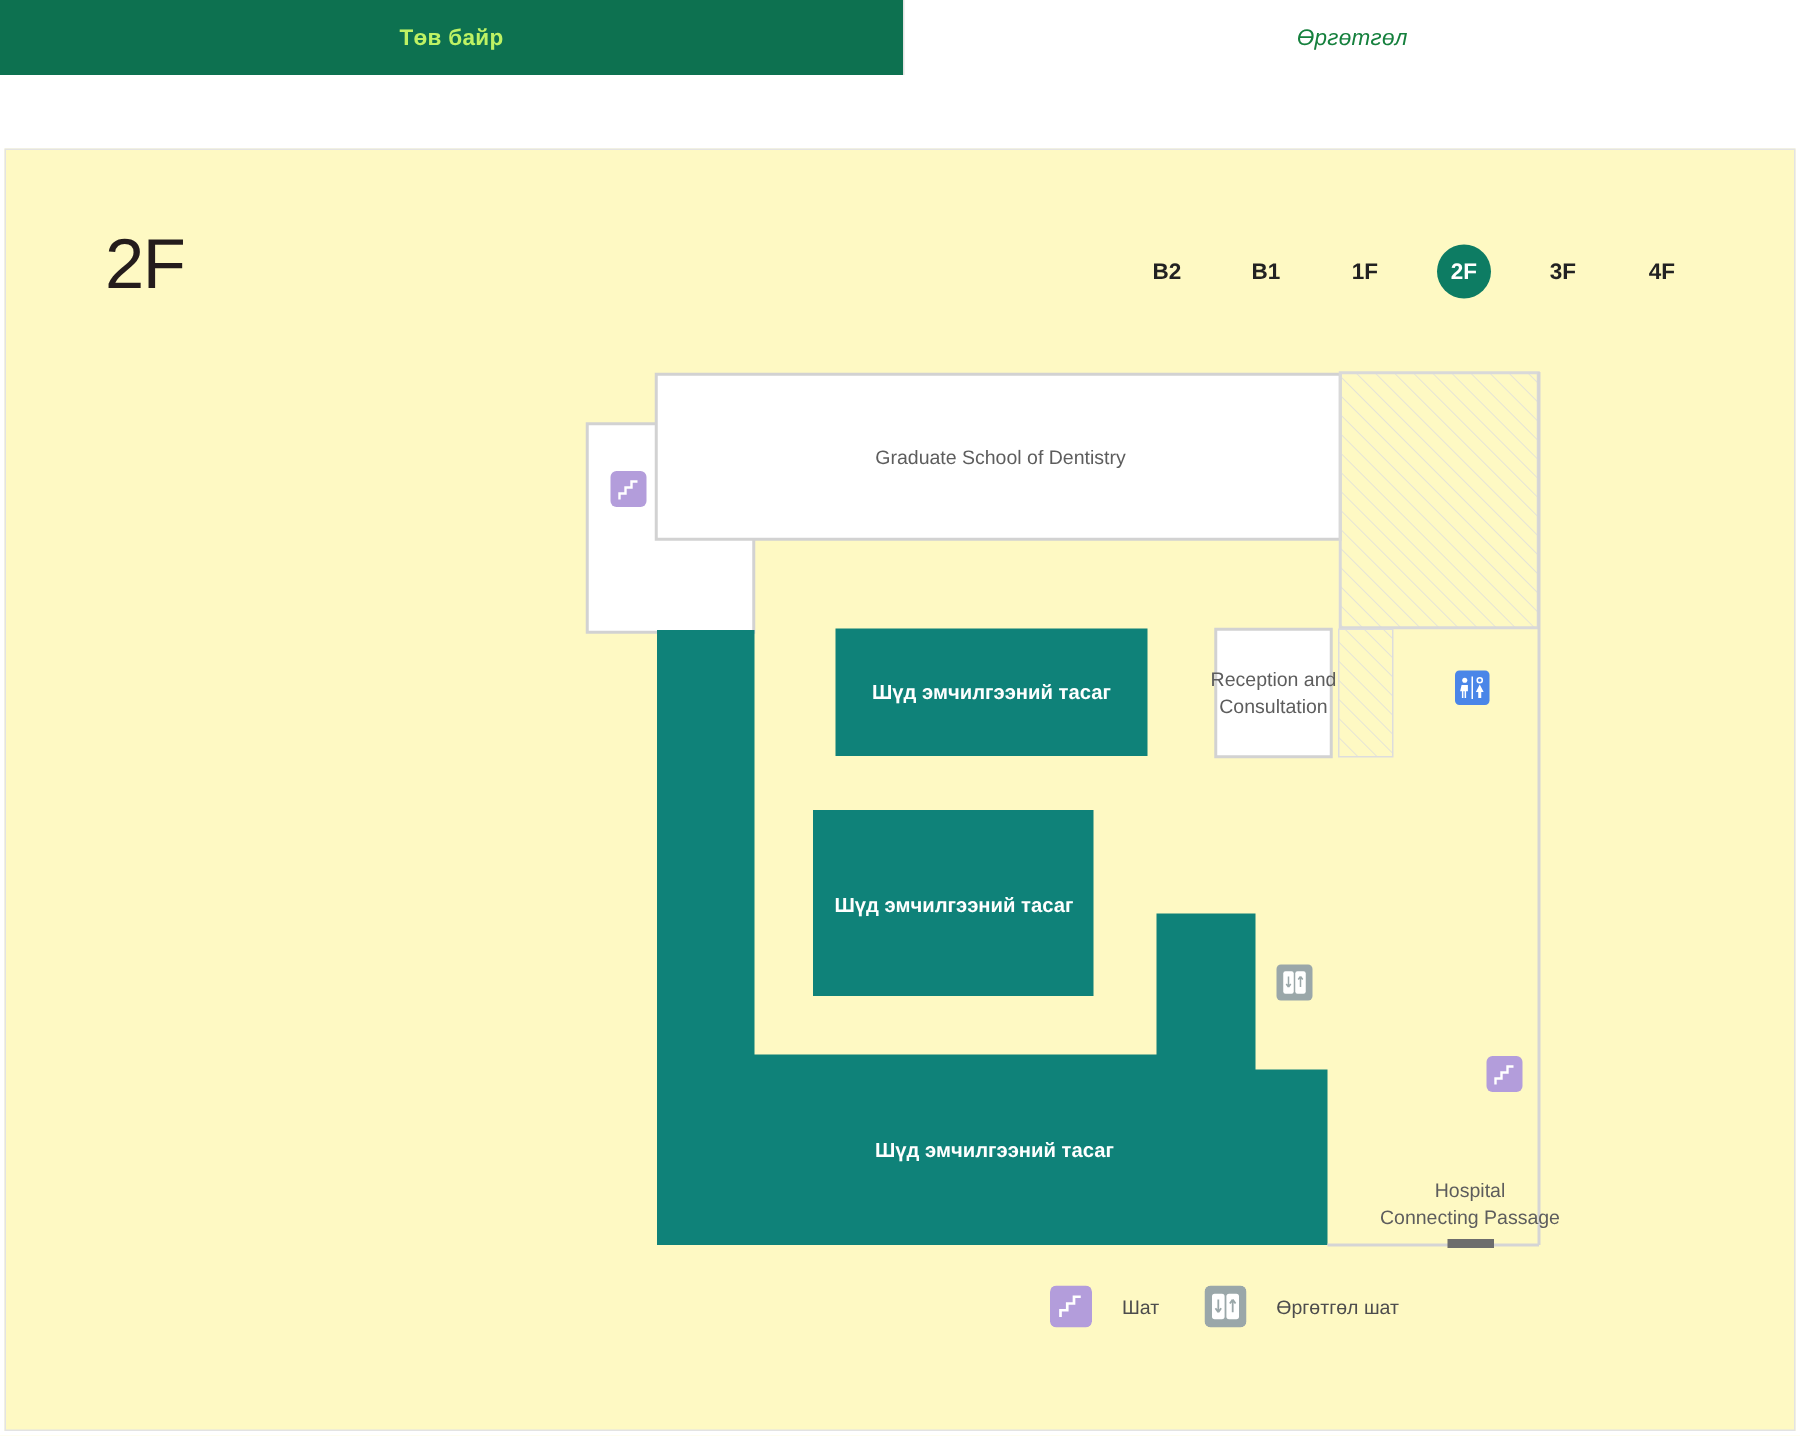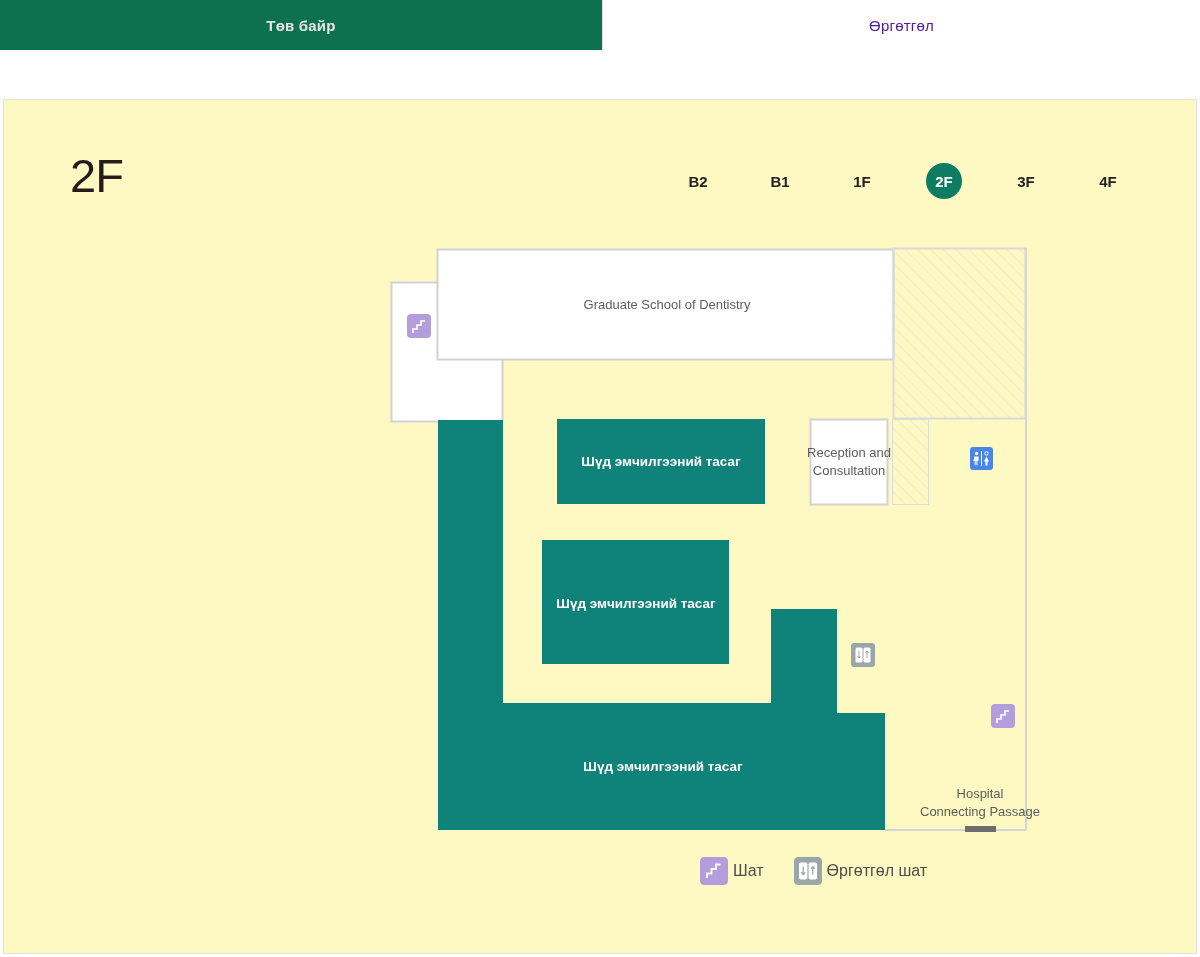--- a/index.html
+++ b/index.html
@@ -24,28 +24,29 @@
     align-items: center;
     justify-content: center;
     font-size: 15px;
     letter-spacing: .2px;
     cursor: pointer;
     user-select: none;
   }
   .tab.active {
     width: 602px;
     background: #0d7150;
-    color: #e5e5e5;
+    color: #bef264;
     font-weight: 700;
   }
   .tab.inactive {
     width: 598px;
     background: #ffffff;
-    color: #4c1d95;
+    color: #15803d;
     border-left: 1px solid #e2e2e2;
+    font-style: italic;
   }
 
   
   #panel {
     position: absolute;
     left: 3px;
     top: 99px;
     width: 1194px;
     height: 855px;
     border: 1px solid #e3e3e3;
@@ -63,21 +64,21 @@
     line-height: 1;
   }
 
   
   #floor-selector {
     position: absolute;
     right: 55px;
     top: 63px;
     display: flex;
     align-items: center;
-    gap: 16px;
+    gap: 0px;
   }
   .floor-btn {
     width: 66px;
     height: 36px;
     display: flex;
     align-items: center;
     justify-content: center;
     font-size: 15px;
     font-weight: 700;
     color: #222;
@@ -125,22 +126,22 @@
     display: flex;
     align-items: center;
     gap: 0;
   }
   .legend-item {
     display: flex;
     align-items: center;
     margin-right: 30px;
   }
   .legend-item .lbl {
-    margin-left: 5px;
-    font-size: 16px;
+    margin-left: 20px;
+    font-size: 13px;
     color: #4d4d4d;
     white-space: nowrap;
   }
   .ic {
     width: 28px; height: 28px;
     border-radius: 4px;
     display: block;
     flex: 0 0 auto;
   }
 </style>

